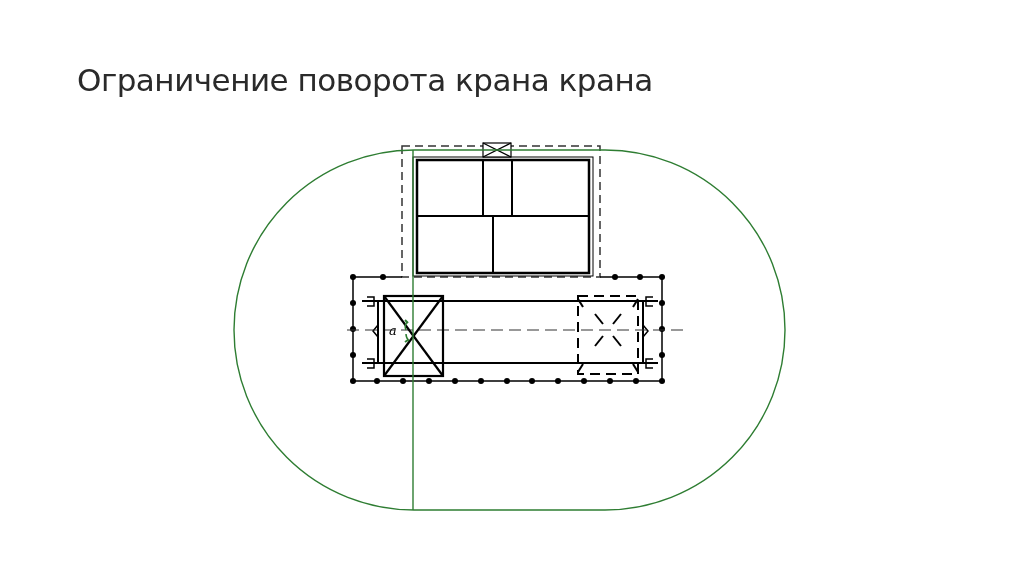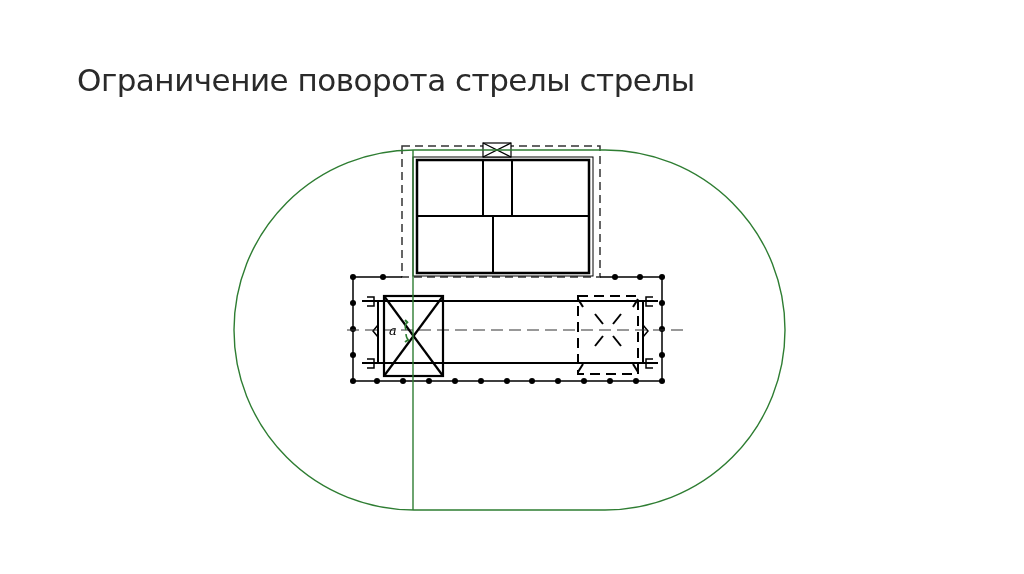--- a/index.html
+++ b/index.html
@@ -8,21 +8,21 @@
     position: absolute; left: 77px; top: 62px;
     font-family: "DejaVu Sans", sans-serif; font-size: 31px; color: #2a2a2a;
     letter-spacing: -0.5px; white-space: nowrap;
   }
   svg.diagram { position: absolute; left: 0; top: 0; }
   .lbl { font-family: "DejaVu Serif", serif; font-style: italic; font-size: 13px; fill: #000; }
 </style>
 </head>
 <body>
 
-<div class="title">Ограничение поворота стрелы стрелы</div>
+<div class="title">Ограничение поворота крана крана</div>
 
 <svg class="diagram" width="1024" height="574" viewBox="0 0 1024 574">
 
   <g fill="none" stroke="#333" stroke-width="1.5" stroke-dasharray="8,5">
     <rect x="402" y="146" width="198" height="131"></rect>
   </g>
 
   <g fill="none" stroke="#000">
     <rect x="413" y="157" width="180" height="119" stroke-width="1"></rect>
     <rect x="417" y="160" width="172" height="113" stroke-width="2.5"></rect>

